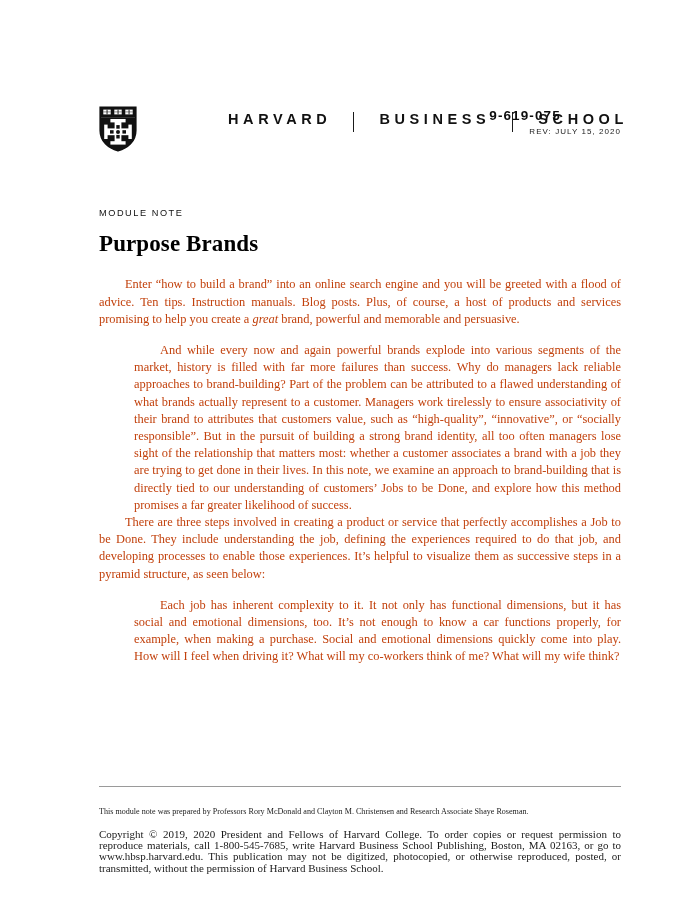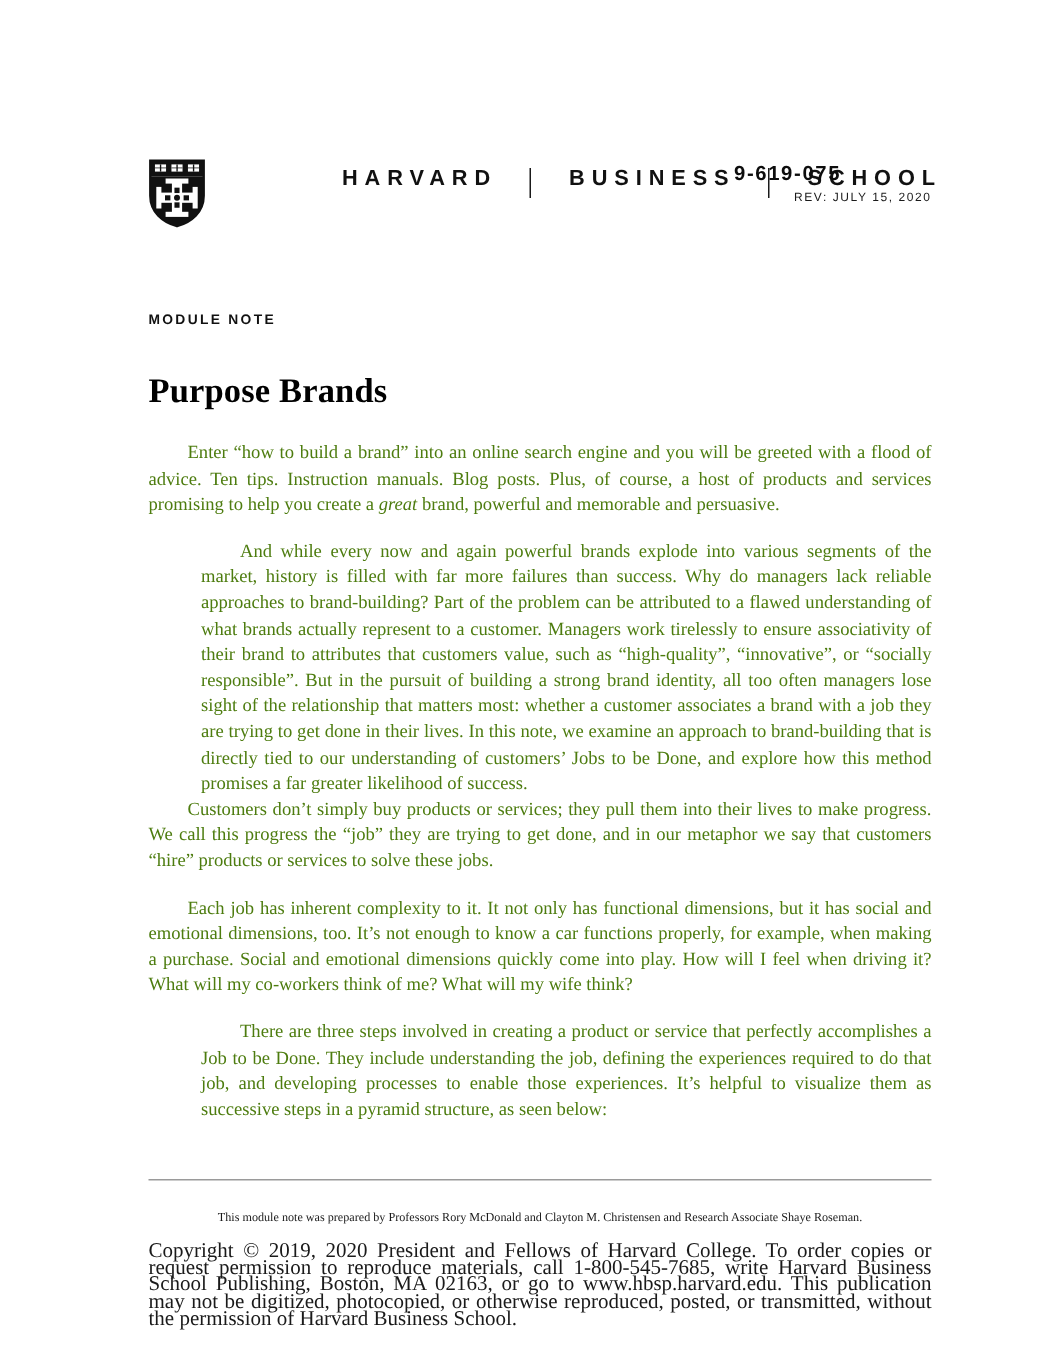--- a/index.html
+++ b/index.html
@@ -93,25 +93,25 @@
   
   .content {
     position: absolute;
     left: 99px;
     top: 208px;
     width: 522px;
   }
 
   .kicker {
     font-family: "Liberation Sans", "DejaVu Sans", sans-serif;
-    font-weight: bold;
+    font-weight: normal;
     font-size: 9.2px;
     letter-spacing: 1.55px;
     color: #111111;
-    margin: 0 0 30px 0;
+    margin: 0 0 13px 0;
   }
 
   h1.doc-title {
     font-family: "Liberation Serif", "DejaVu Serif", serif;
     font-weight: bold;
     font-size: 23px;
     letter-spacing: 0.1px;
     color: #000000;
     margin: 0 0 20px 0;
     line-height: 1.1;
@@ -125,21 +125,21 @@
     margin: 24px 0 11px 0;
     line-height: 1.2;
   }
 
   p.body-par {
     font-size: 12.4px;
     line-height: 17.2px;
     text-align: justify;
     text-indent: 26px;
     margin: 0 0 14px 0;
-    color: #4d7c0f;
+    color: #c2410c;
     -webkit-hyphens: none;
     hyphens: none;
   }
   p.body-par:last-child { margin-bottom: 0; margin-left: 35px; }
   p.body-par em { font-style: italic; }
 
   
   .footer {
     position: absolute;
     left: 99px;
@@ -150,24 +150,24 @@
     width: 100%;
     height: 1px;
     background: #9a9a9a;
     margin: 0 0 19px 0;
   }
   .credit {
     font-size: 8.1px;
     line-height: 11px;
     color: #1a1a1a;
     margin: 0 0 12px 0;
-    text-align: center;
+    text-align: left;
   }
   .copyright {
-    font-size: 14px;
+    font-size: 11px;
     line-height: 11.2px;
     color: #1a1a1a;
     text-align: justify;
     margin: 0;
   }
 </style>
 </head>
 <body>
 
 <div class="page">
@@ -247,23 +247,22 @@
 
     <div class="kicker">MODULE NOTE</div>
     <h1 class="doc-title">Purpose Brands</h1>
 
     <div>
       <p class="body-par">Enter “how to build a brand” into an online search engine and you will be greeted with a flood of advice. Ten tips. Instruction manuals. Blog posts. Plus, of course, a host of products and services promising to help you create a <em>great</em> brand, powerful and memorable and persuasive.</p>
       <p class="body-par">And while every now and again powerful brands explode into various segments of the market, history is filled with far more failures than success. Why do managers lack reliable approaches to brand-building? Part of the problem can be attributed to a flawed understanding of what brands actually represent to a customer. Managers work tirelessly to ensure associativity of their brand to attributes that customers value, such as “high-quality”, “innovative”, or “socially responsible”. But in the pursuit of building a strong brand identity, all too often managers lose sight of the relationship that matters most: whether a customer associates a brand with a job they are trying to get done in their lives. In this note, we examine an approach to brand-building that is directly tied to our understanding of customers’ Jobs to be Done, and explore how this method promises a far greater likelihood of success.</p>
     </div>
 
     <div>
-      <p class="body-par">Customers don’t simply buy products or services; they pull them into their lives to make progress. We call this progress the “job” they are trying to get done, and in our metaphor we say that customers “hire” products or services to solve these jobs.</p>
+      <p class="body-par">There are three steps involved in creating a product or service that perfectly accomplishes a Job to be Done. They include understanding the job, defining the experiences required to do that job, and developing processes to enable those experiences. It’s helpful to visualize them as successive steps in a pyramid structure, as seen below:</p>
       <p class="body-par">Each job has inherent complexity to it. It not only has functional dimensions, but it has social and emotional dimensions, too. It’s not enough to know a car functions properly, for example, when making a purchase. Social and emotional dimensions quickly come into play. How will I feel when driving it? What will my co-workers think of me? What will my wife think?</p>
-      <p class="body-par">There are three steps involved in creating a product or service that perfectly accomplishes a Job to be Done. They include understanding the job, defining the experiences required to do that job, and developing processes to enable those experiences. It’s helpful to visualize them as successive steps in a pyramid structure, as seen below:</p>
     </div>
   </div>
 
   <div class="footer">
     <div class="footer-rule"></div>
     <p class="credit">This module note was prepared by Professors Rory McDonald and Clayton M. Christensen and Research Associate Shaye Roseman.</p>
     <p class="copyright">Copyright © 2019, 2020 President and Fellows of Harvard College. To order copies or request permission to reproduce materials, call 1-800-545-7685, write Harvard Business School Publishing, Boston, MA 02163, or go to www.hbsp.harvard.edu. This publication may not be digitized, photocopied, or otherwise reproduced, posted, or transmitted, without the permission of Harvard Business School.</p>
   </div>
 
 </div>

